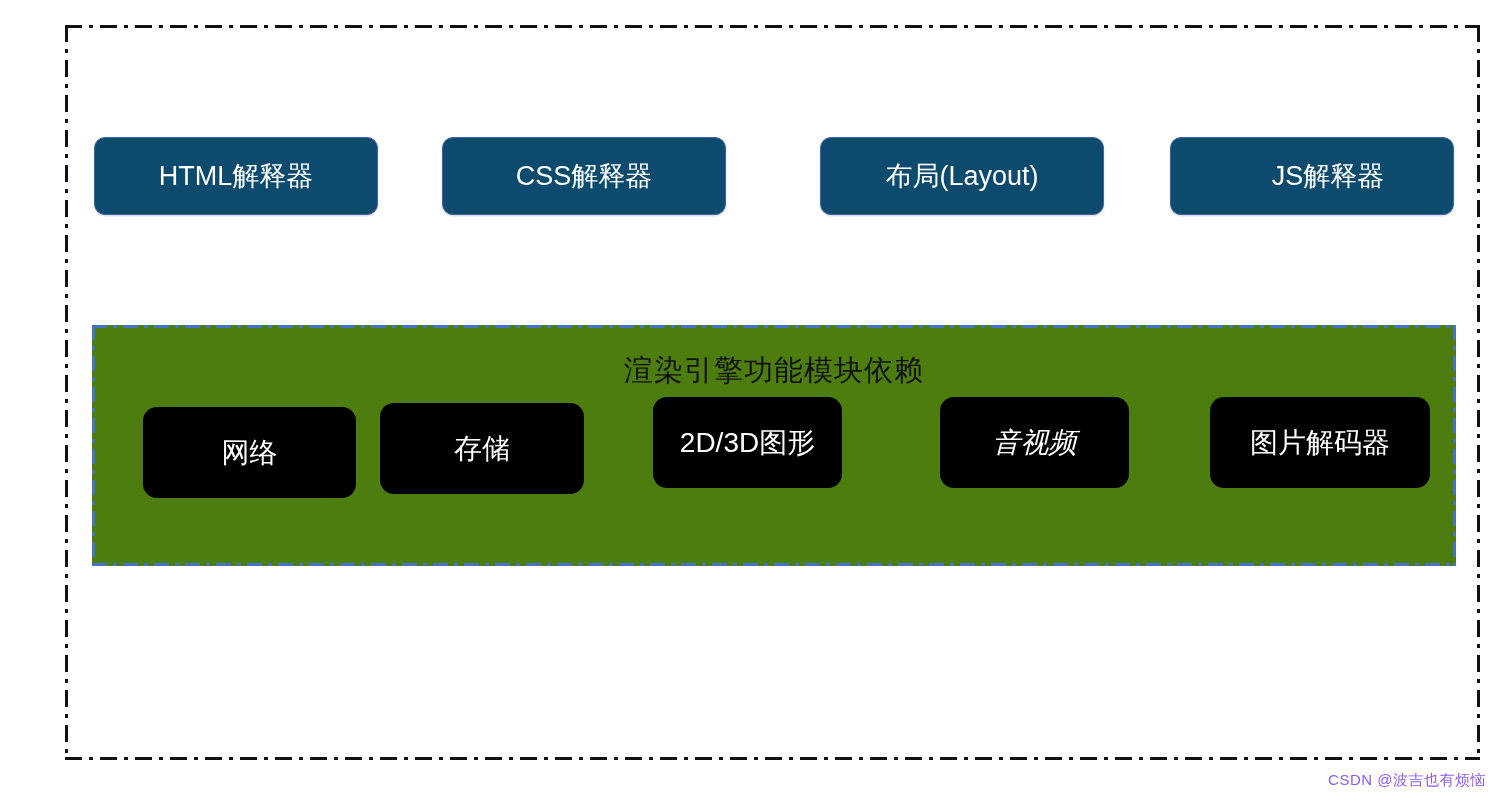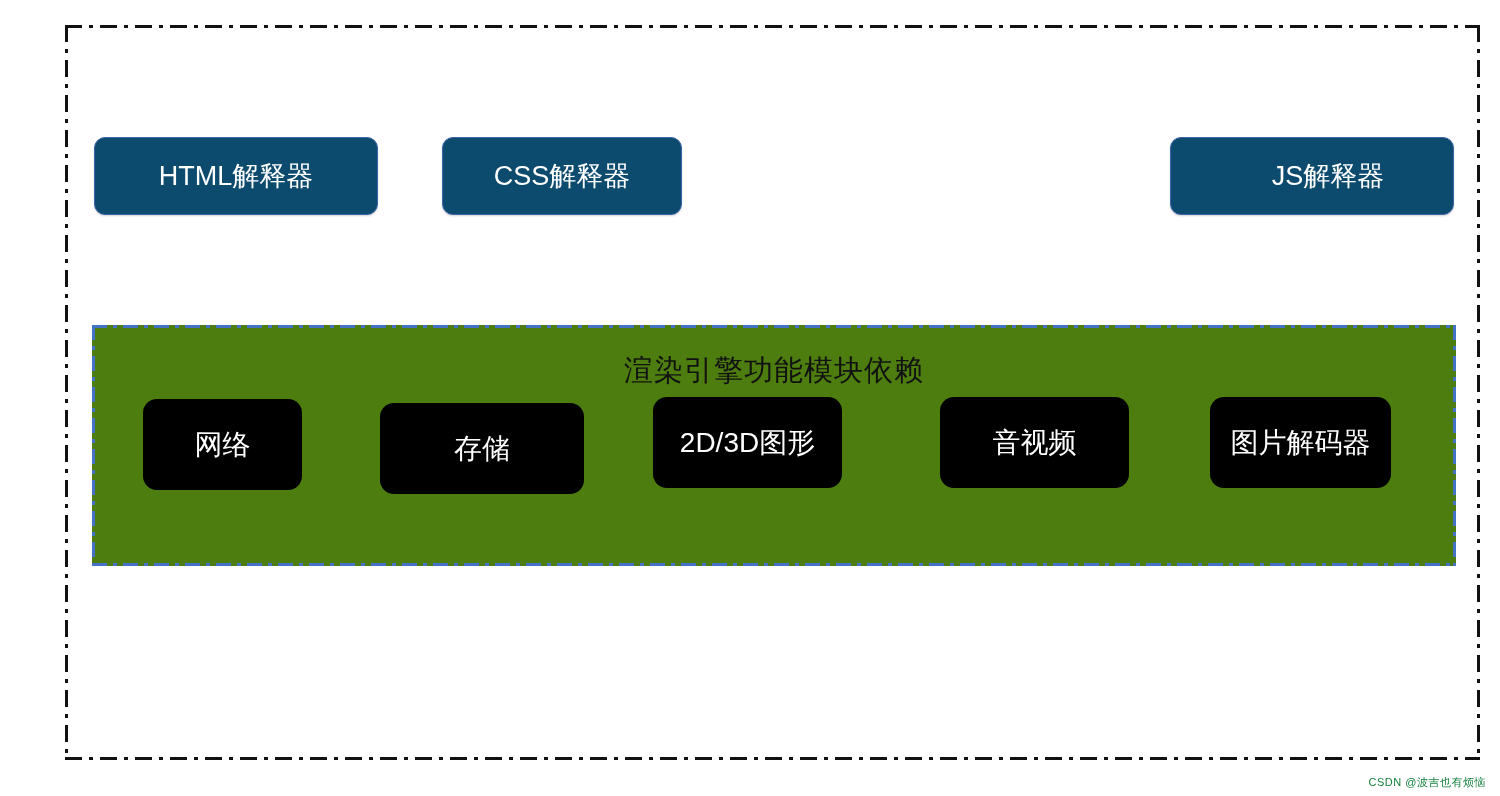--- a/index.html
+++ b/index.html
@@ -80,21 +80,21 @@
     color: #ffffff;
     font-size: 27px;
     display: flex;
     align-items: center;
     justify-content: center;
     box-sizing: border-box;
     box-shadow: 0 1px 2px rgba(0,0,0,0.18);
     white-space: nowrap;
   }
   .module-box.m0 { left: 29px;   width: 284px; }
-  .module-box.m1 { left: 377px;  width: 240px; }
+  .module-box.m1 { left: 377px;  width: 284px; }
   .module-box.m2 { left: 755px;  width: 284px; }
   .module-box.m3 { left: 1105px; width: 284px; padding-left: 32px; }
 
   
   #inner-frame {
     position: absolute;
     left: 27px;
     top: 300px;
     width: 1364px;
     height: 241px;
@@ -146,51 +146,52 @@
     background: #000000;
     border-radius: 14px;
     color: #ffffff;
     font-size: 28px;
     display: flex;
     align-items: center;
     justify-content: center;
     box-sizing: border-box;
     white-space: nowrap;
   }
-  .dep-box.d0 { left: 51px;   top: 74px; width: 159px; height: 91px; }
+  .dep-box.d0 { left: 51px;   top: 82px; width: 213px; height: 91px; }
   .dep-box.d1 { left: 288px;  top: 78px; width: 204px; height: 91px; }
   .dep-box.d2 { left: 561px;  top: 72px; width: 189px; height: 91px; }
-  .dep-box.d3 { left: 848px;  top: 72px; width: 189px; height: 91px; }
-  .dep-box.d4 { left: 1118px; top: 72px; width: 181px; height: 91px; }
+  .dep-box.d3 { left: 848px;  top: 72px; width: 189px; height: 91px; font-style: italic; }
+  .dep-box.d4 { left: 1118px; top: 72px; width: 220px; height: 91px; }
 
   
   #watermark {
     position: absolute;
     right: 14px;
     bottom: 6px;
-    font-size: 11px;
-    color: #15803d;
+    font-size: 15px;
+    color: #8b5cf6;
     letter-spacing: 0.5px;
     white-space: nowrap;
   }
 </style>
 </head>
 <body>
 
 <div id="outer-frame">
 
   <div class="edge edge-h edge-top"></div>
   <div class="edge edge-h edge-bottom"></div>
   <div class="edge edge-v edge-left"></div>
   <div class="edge edge-v edge-right"></div>
 
 
   <div id="module-row">
     <div class="module-box m0">HTML解释器</div>
     <div class="module-box m1">CSS解释器</div>
+    <div class="module-box m2">布局(Layout)</div>
     <div class="module-box m3">JS解释器</div>
   </div>
 
   <div id="inner-frame">
     <div class="edge edge-h edge-top"></div>
     <div class="edge edge-h edge-bottom"></div>
     <div class="edge edge-v edge-left"></div>
     <div class="edge edge-v edge-right"></div>
 
     <div id="inner-title">渲染引擎功能模块依赖</div>

